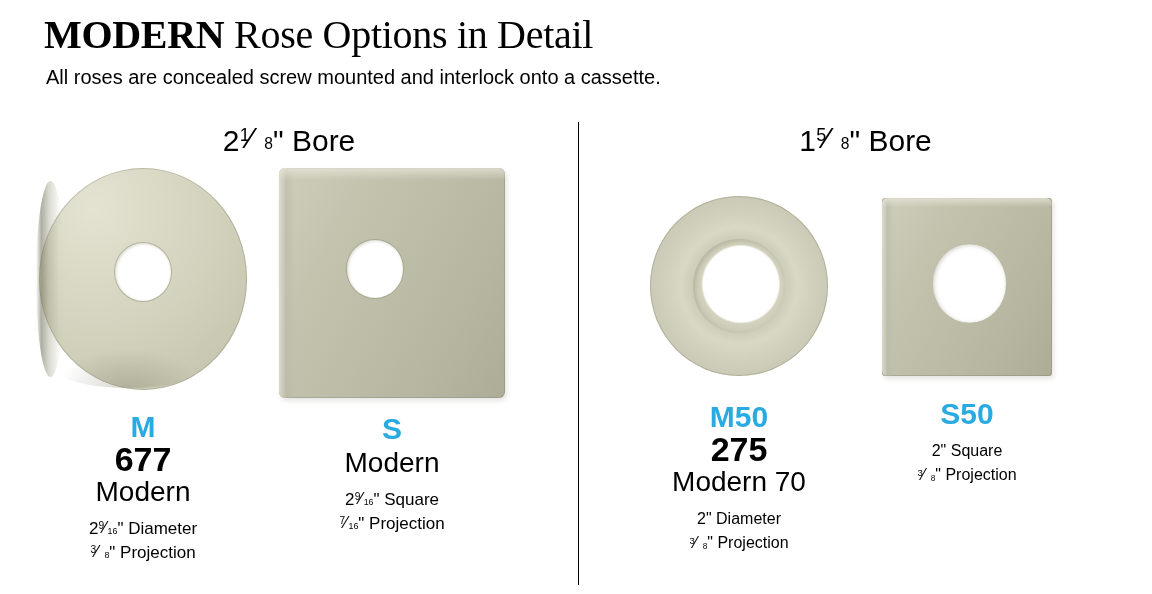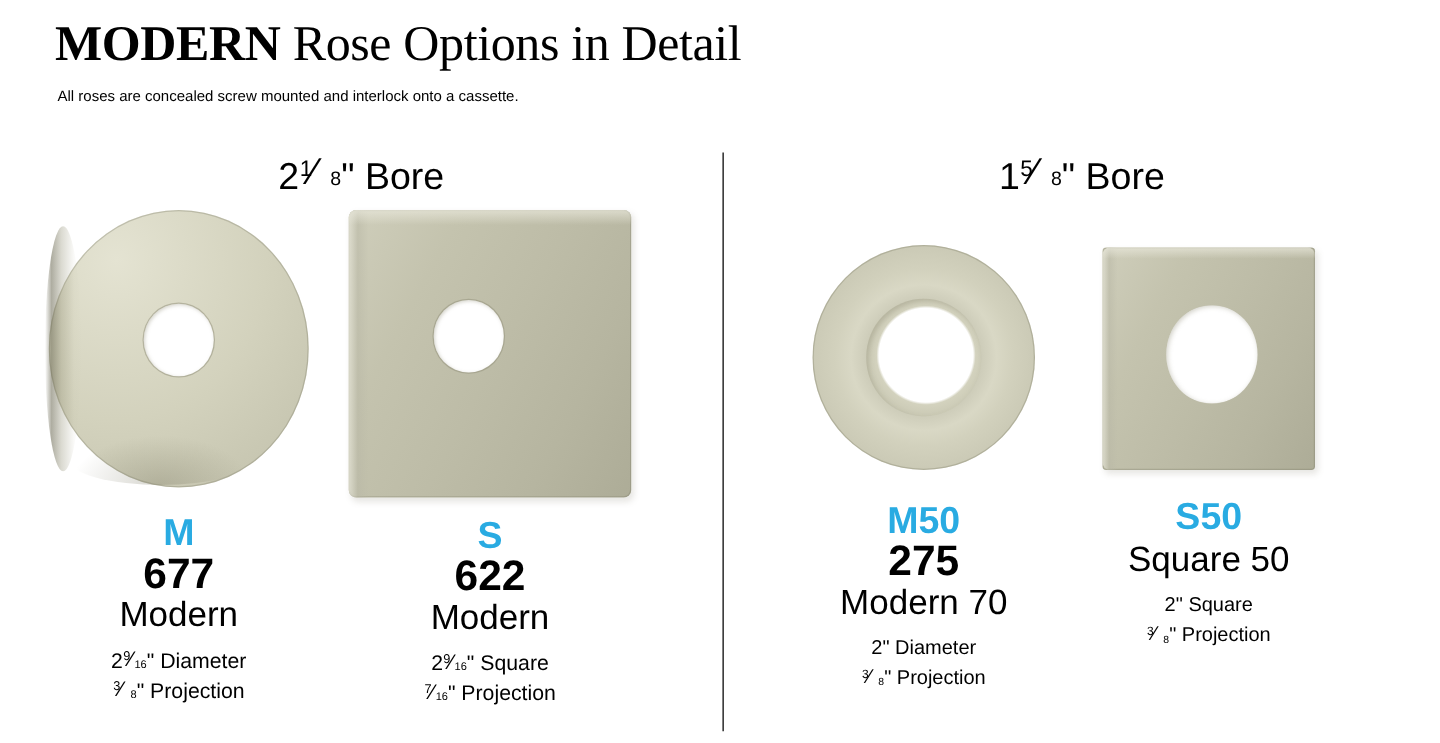--- a/index.html
+++ b/index.html
@@ -27,21 +27,21 @@
     letter-spacing: -0.3px;
     white-space: nowrap;
     font-family: Liberation Serif, serif;
   }
   .page-title .strong { font-weight: 700; }
 
   .page-subtitle {
     position: absolute;
     left: 46px;
     top: 66px;
-    font-size: 12px;
+    font-size: 20px;
     line-height: 22px;
     font-weight: 400;
     white-space: nowrap;
   }
 
   
   .vertical-divider {
     position: absolute;
     left: 578px;
     top: 122px;
@@ -289,21 +289,20 @@
 </div>
 
 <div class="product-col" style="left:272px; width:240px; top:168px;">
   <div class="art-box" style="width:226px;height:230px;">
     <div class="rose-square" style="width:226px;height:230px;">
       <div class="hole" style="left:30.0%;top:31.5%;width:25%;height:25%;"></div>
     </div>
   </div>
   <div class="label-stack" style="margin-top:14px;">
     <div class="code">S</div>
-    <div class="sku">622</div>
     <div class="name">Modern</div>
     <div class="spec" style="margin-top:8px;">
       <span>2</span><span class="frac"><span class="num">9</span><span class="sl">⁄</span><span class="den">16</span></span><span>" Square</span>
     </div>
     <div class="spec">
       <span></span><span class="frac"><span class="num">7</span><span class="sl">⁄</span><span class="den">16</span></span><span>" Projection</span>
     </div>
   </div>
 </div>
 
@@ -327,21 +326,20 @@
 </div>
 
 <div class="product-col" style="left:877px; width:180px; top:198px;">
   <div class="art-box" style="width:170px;height:178px;">
     <div class="rose-square rose-square50" style="width:170px;height:178px;border-radius:3px;">
       <div class="bore-ring" style="left:30%;top:26%;width:43%;height:44%;"></div>
     </div>
   </div>
   <div class="label-stack" style="margin-top:21px;">
     <div class="code">S50</div>
-    <div class="name">Square 50</div>
     <div class="spec spec-small" style="margin-top:8px;">
       <span>2</span><span>" Square</span>
     </div>
     <div class="spec spec-small">
       <span></span><span class="frac"><span class="num">3</span><span class="sl">⁄</span><span class="den">8</span></span><span>" Projection</span>
     </div>
   </div>
 </div>
 
 </body></html>

